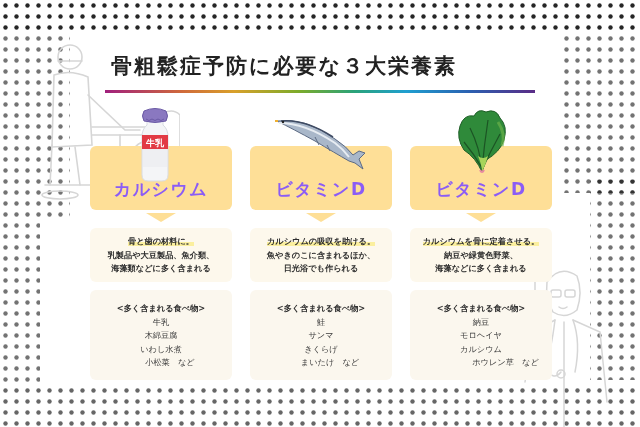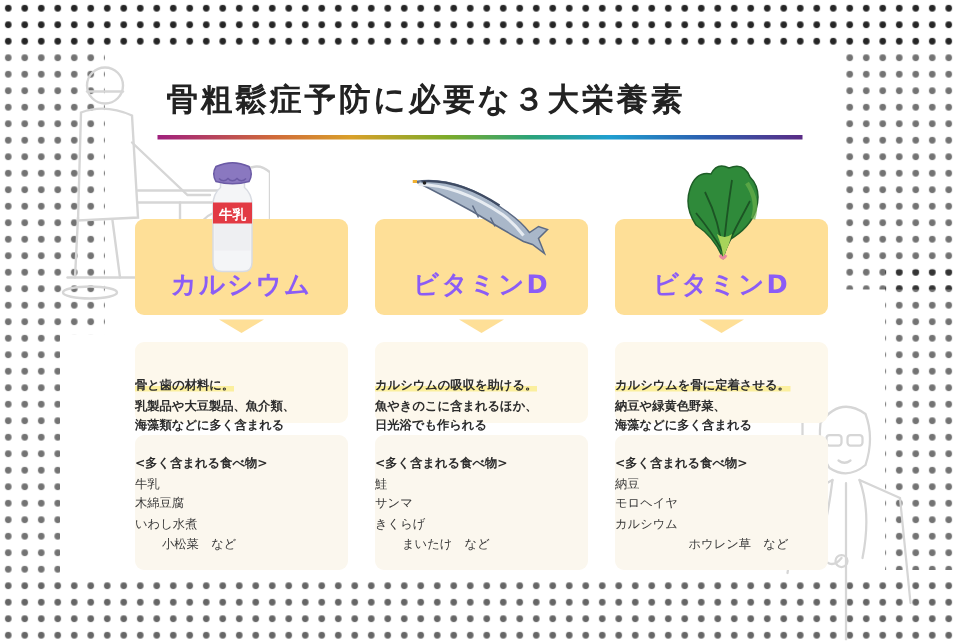--- a/index.html
+++ b/index.html
@@ -28,28 +28,28 @@
     font-size:17px; font-weight:bold; letter-spacing:1.5px; color:#8b5cf6;
   }
   .tri {
     position:absolute; top:213px; left:56px; width:0; height:0;
     border-left:15px solid transparent; border-right:15px solid transparent;
     border-top:9px solid #fedf97;
   }
   .desc {
     position:absolute; top:228px; left:0; width:142px; height:54px;
     background:#fdf8ec; border-radius:6px;
-    font-size:8.2px; font-weight:bold; line-height:13.5px; 
-    padding-top:22px; box-sizing:border-box; color:#2d2d2d;
+    font-size:8.2px; font-weight:bold; line-height:13.5px; text-align:center;
+    padding-top:7px; box-sizing:border-box; color:#2d2d2d;
   }
   .desc .hl { background:linear-gradient(transparent 65%, #fbef9e 65%); }
   .food {
     position:absolute; top:290px; left:0; width:142px; height:90px;
     background:#fbf7ee; border-radius:6px;
-    font-size:8.2px; line-height:13.5px; text-align:left;
+    font-size:8.2px; line-height:13.5px; text-align:center;
     padding-top:12px; box-sizing:border-box; color:#3a3a3a;
   }
   .food .fh { font-weight:bold; color:#2d2d2d; }
   .food .fi { display:block; }
   .illus { position:absolute; }
 </style>
 </head>
 <body>
 
 <svg class="dots" width="640" height="427" viewBox="0 0 640 427">

